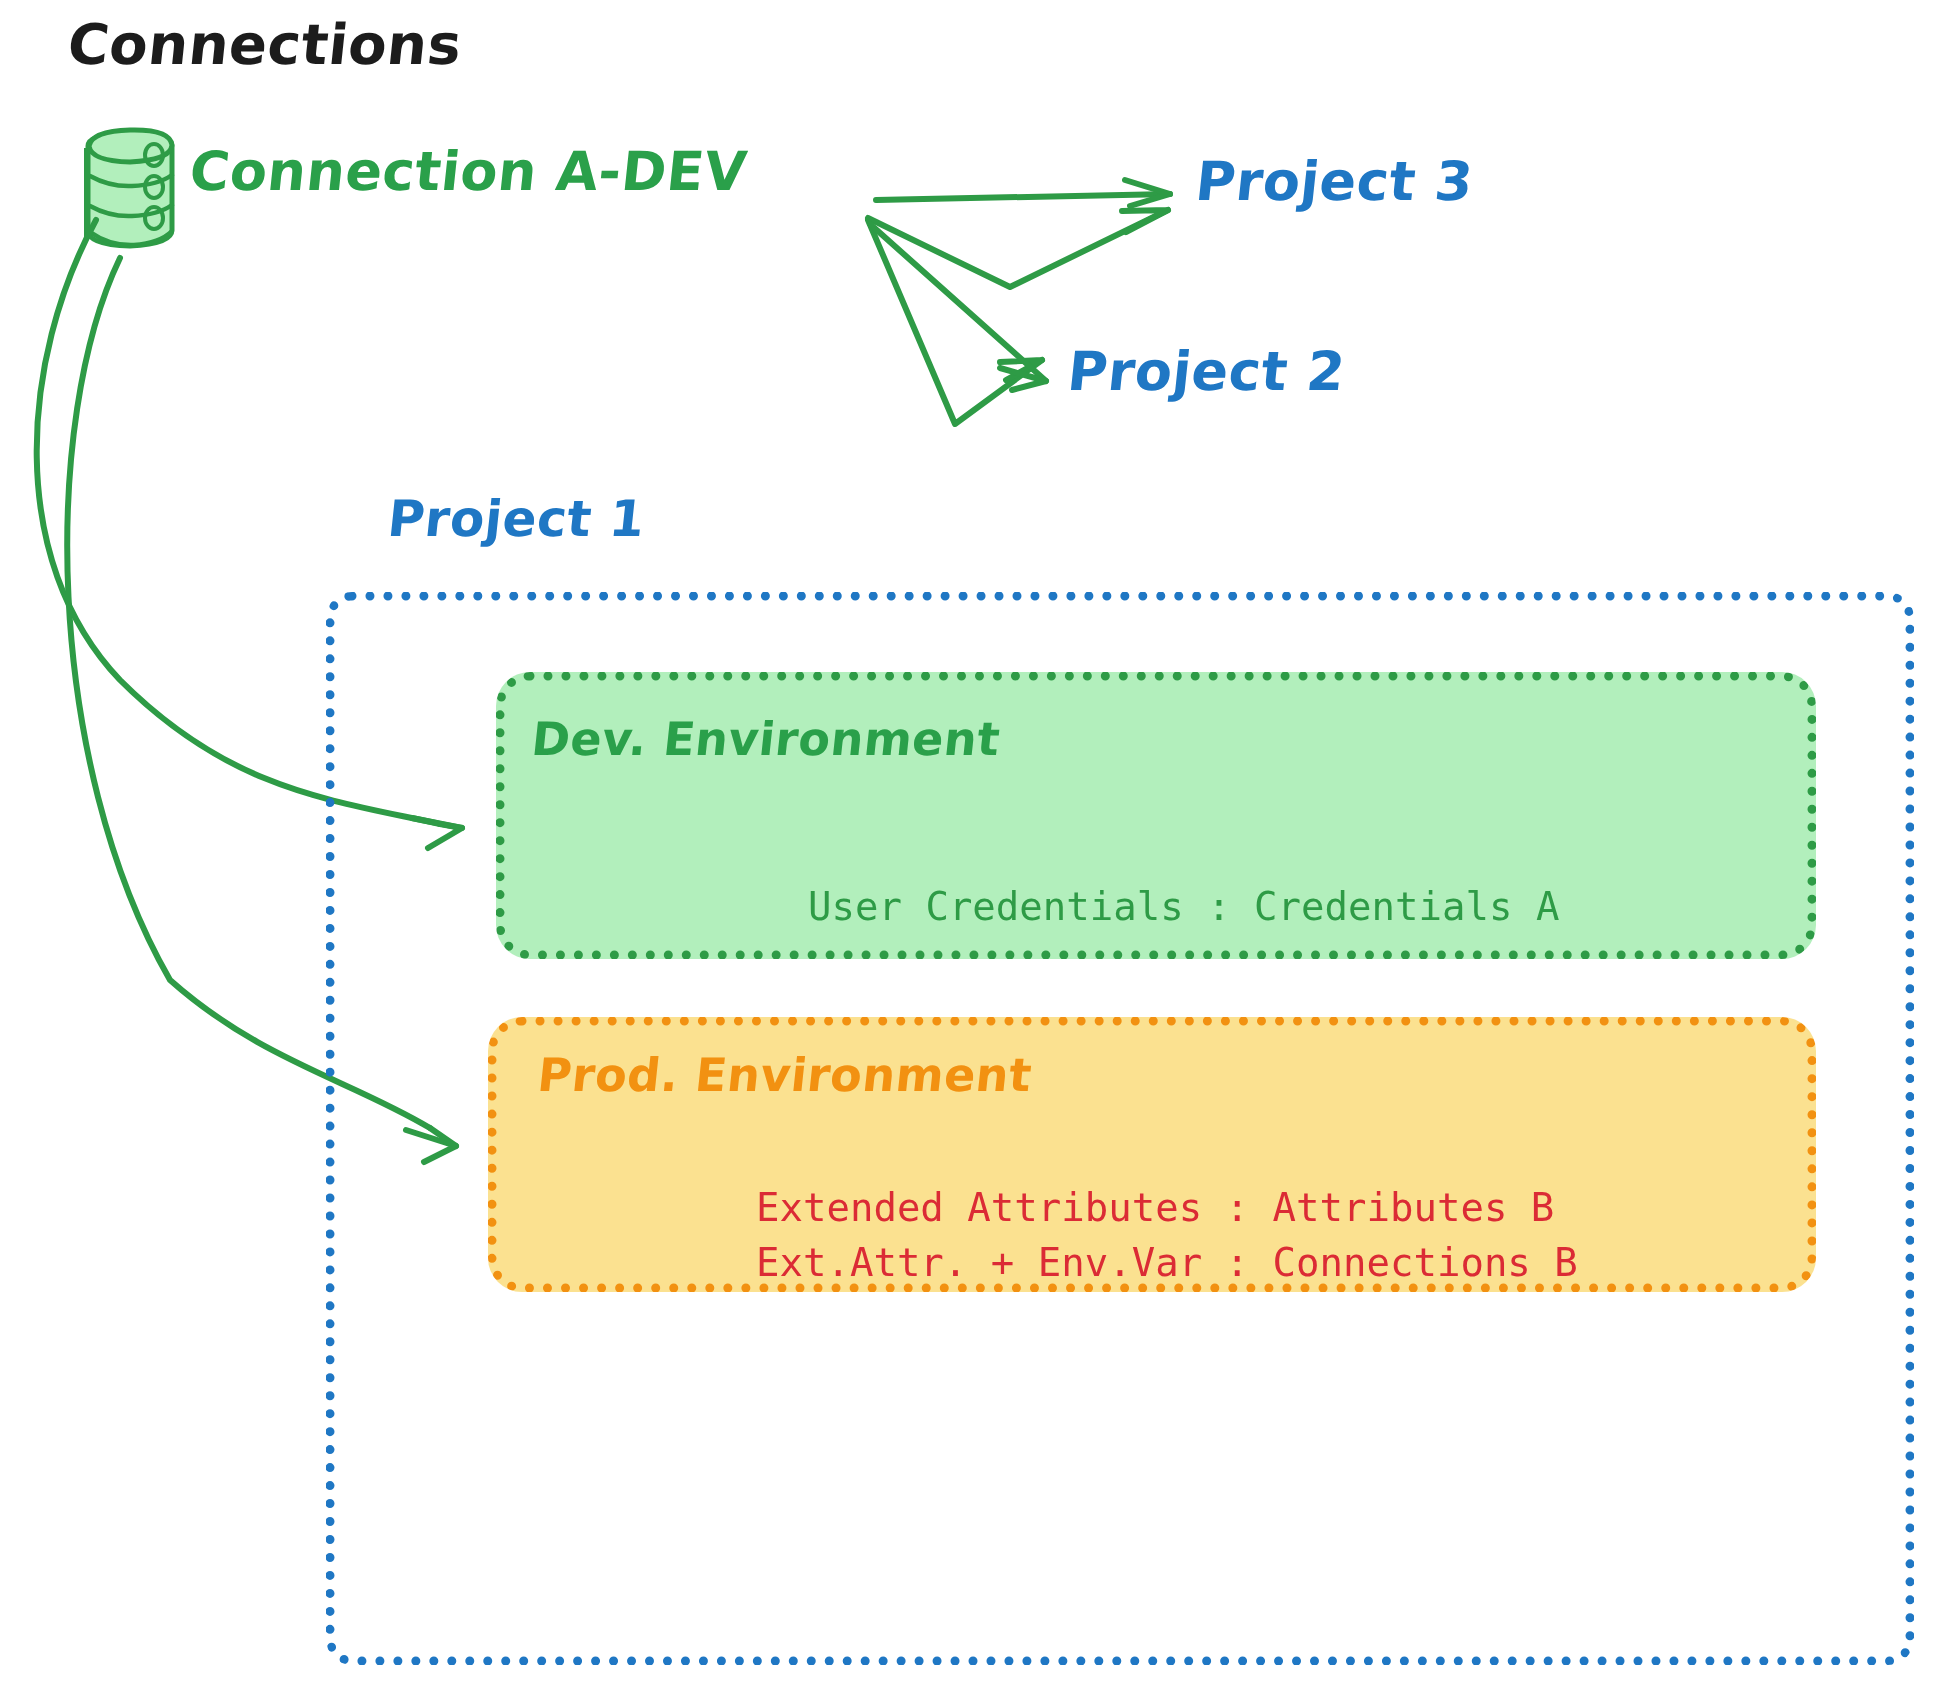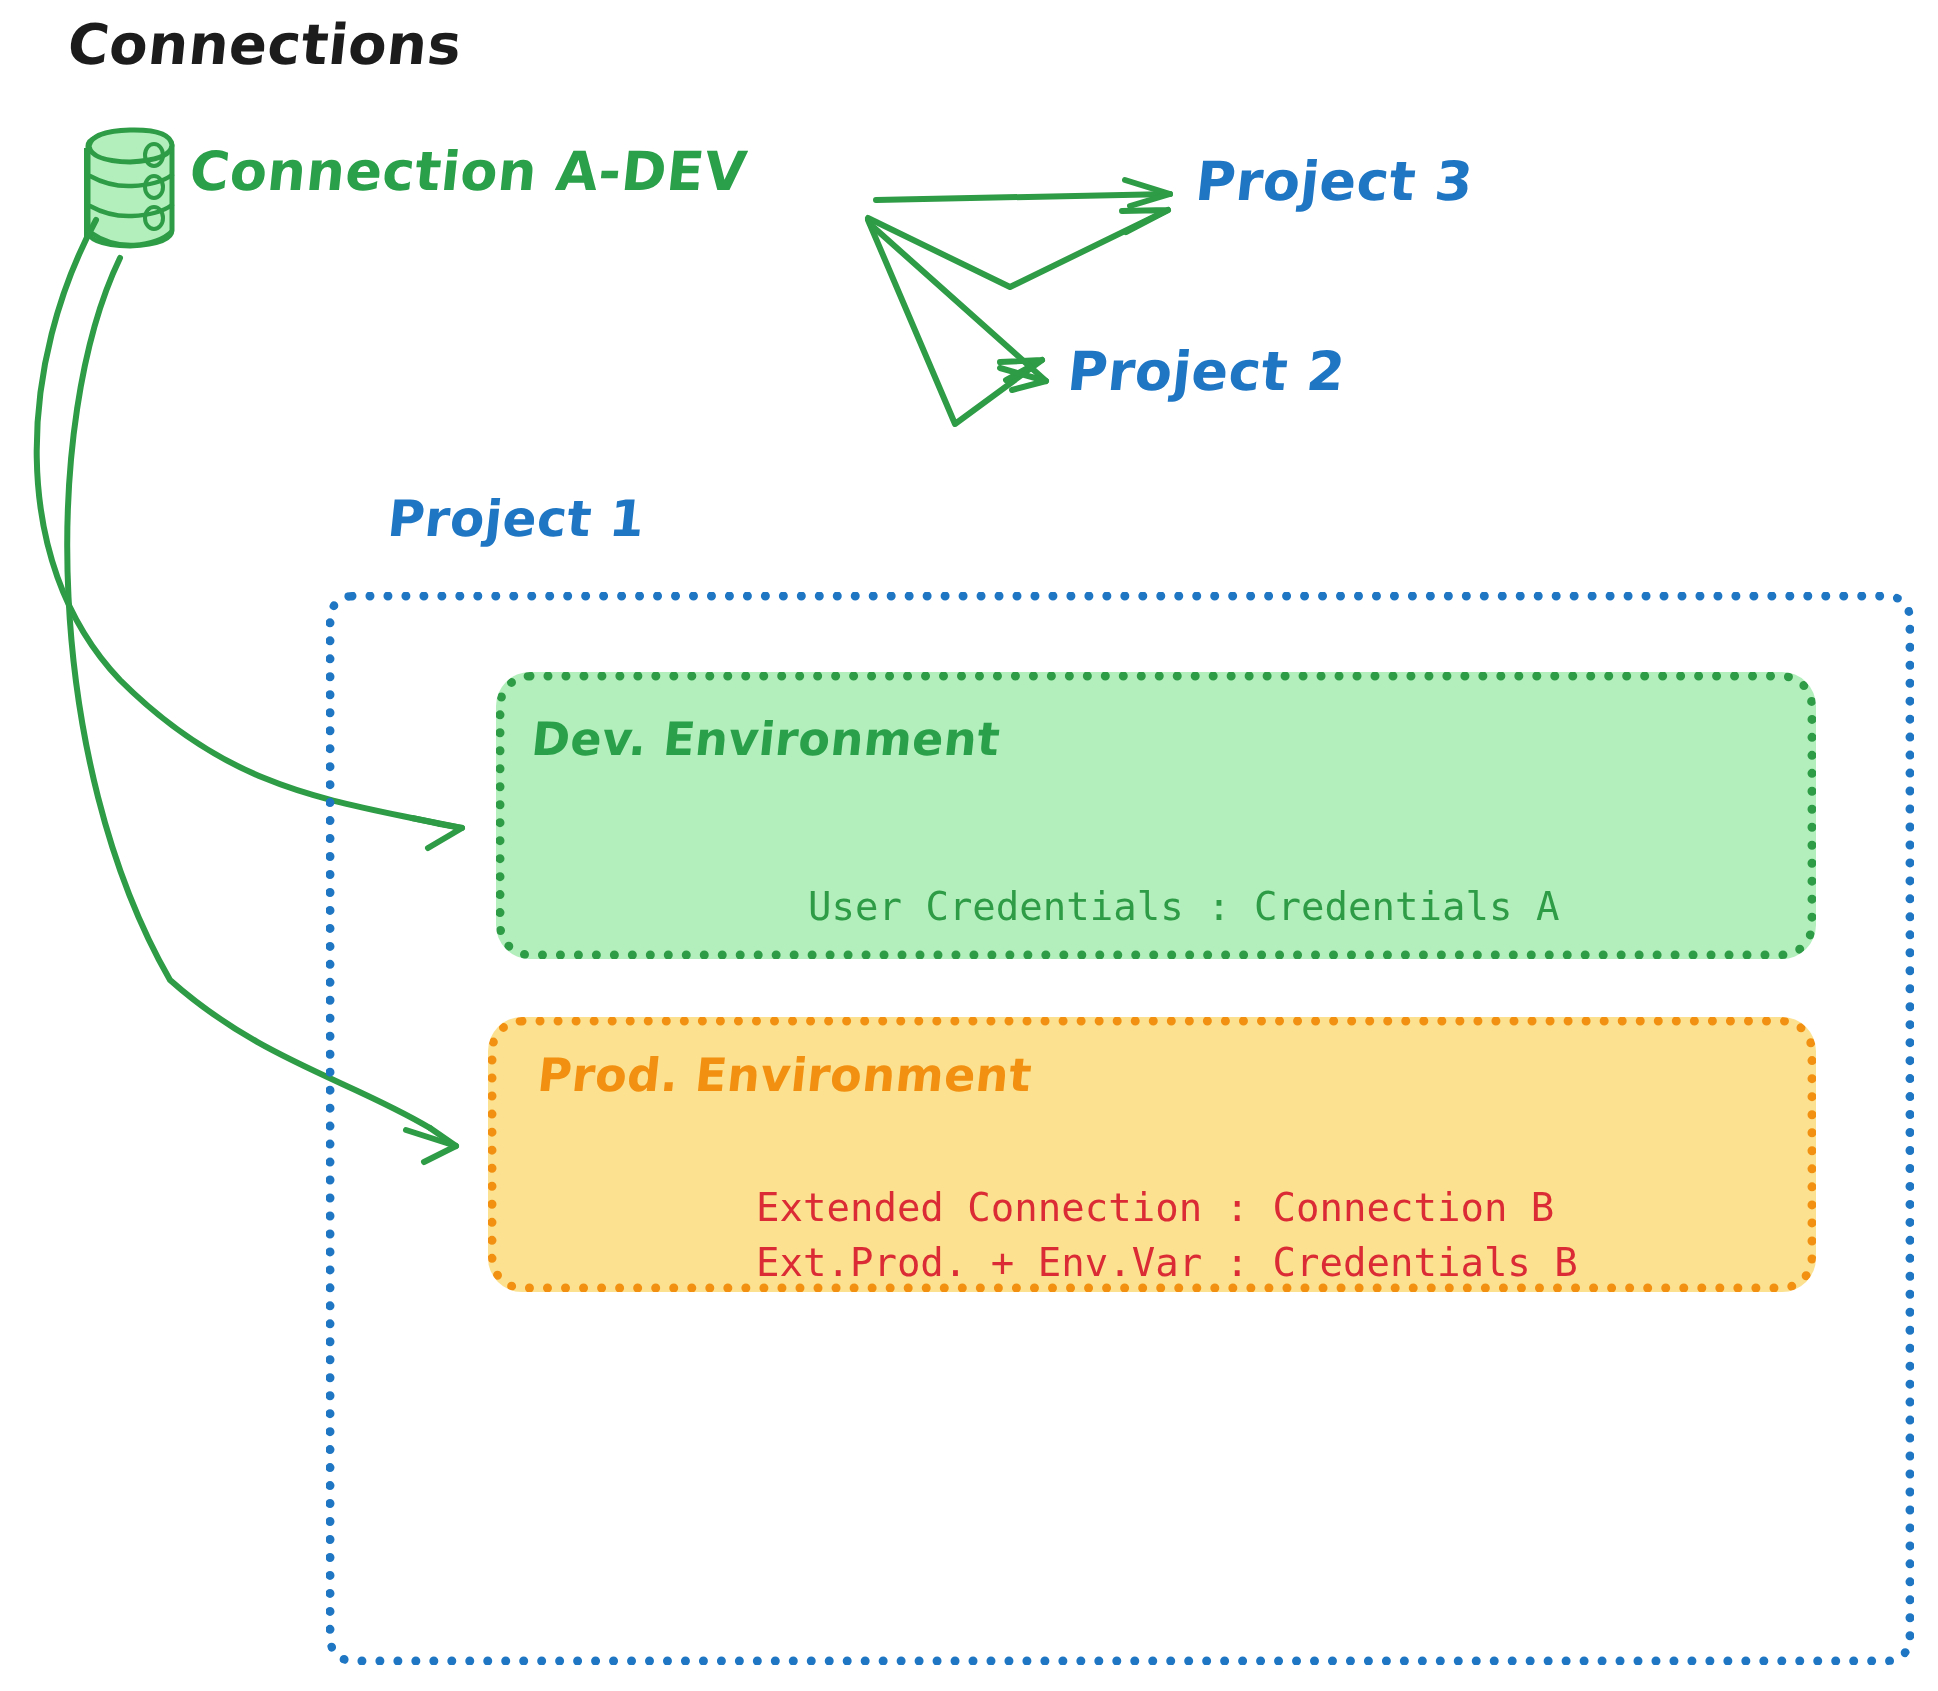--- a/index.html
+++ b/index.html
@@ -195,17 +195,17 @@
 
   <div class="box" id="project1-box"></div>
 
   <div class="box" id="dev-env-box"></div>
   <div class="lbl hand" id="label-dev-env">Dev. Environment</div>
   <div class="lbl mono" id="dev-credentials-line">User Credentials : Credentials A</div>
 
   <div class="box" id="prod-env-box"></div>
   <div class="lbl hand" id="label-prod-env">Prod. Environment</div>
   <div id="prod-lines">
-    <div class="mono">Extended Connection : Connection B</div>
-    <div class="mono">Ext.Prod. + Env.Var : Credentials B</div>
+    <div class="mono">Extended Attributes : Attributes B</div>
+    <div class="mono">Ext.Attr. + Env.Var : Connections B</div>
   </div>
 
 </div>
 
 </body></html>

